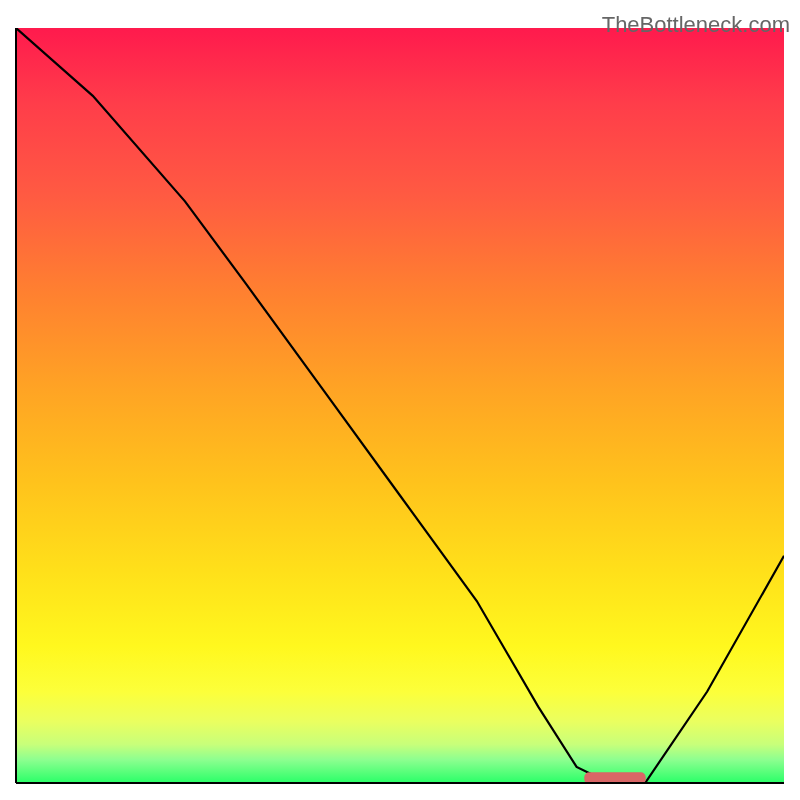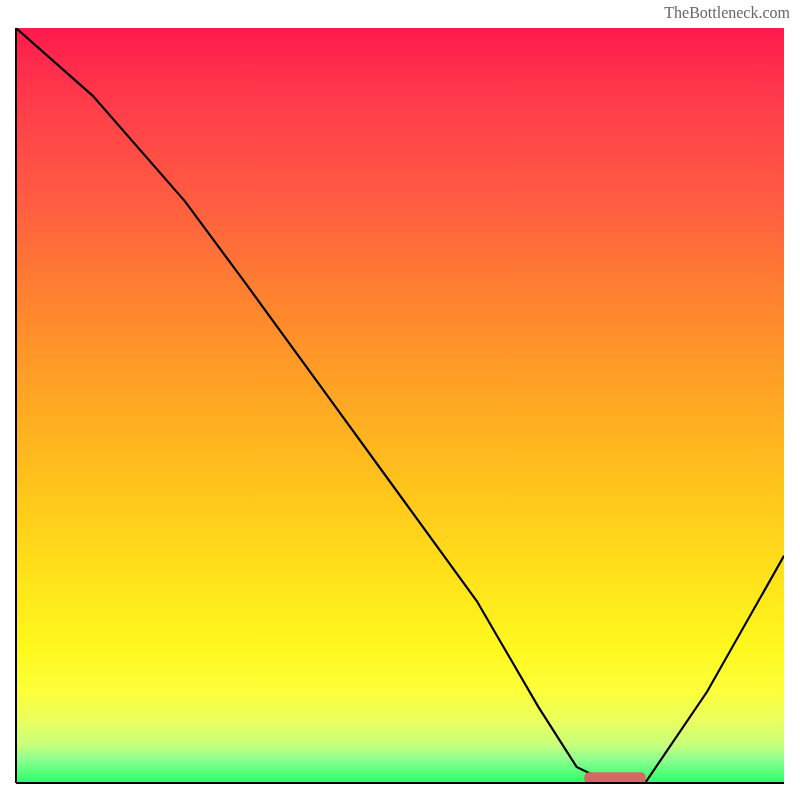--- a/index.html
+++ b/index.html
@@ -5,27 +5,26 @@
   * { margin: 0; padding: 0; box-sizing: border-box; }
   body {
     width: 800px;
     height: 800px;
     background: #ffffff;
     position: relative;
     font-family: Arial, sans-serif;
   }
   .watermark {
     position: absolute;
-    top: 4px;
+    top: 12px;
     right: 10px;
     color: #666666;
-    font-size: 16px;
+    font-size: 22px;
     font-weight: normal;
     z-index: 10;
-    font-family: Liberation Serif, serif;
   }
   .plot-area {
     position: absolute;
     left: 16px;
     top: 28px;
     width: 768px;
     height: 754px;
     background: linear-gradient(to bottom,
       #ff1a4d 0%,
       #ff3d4a 10%,

